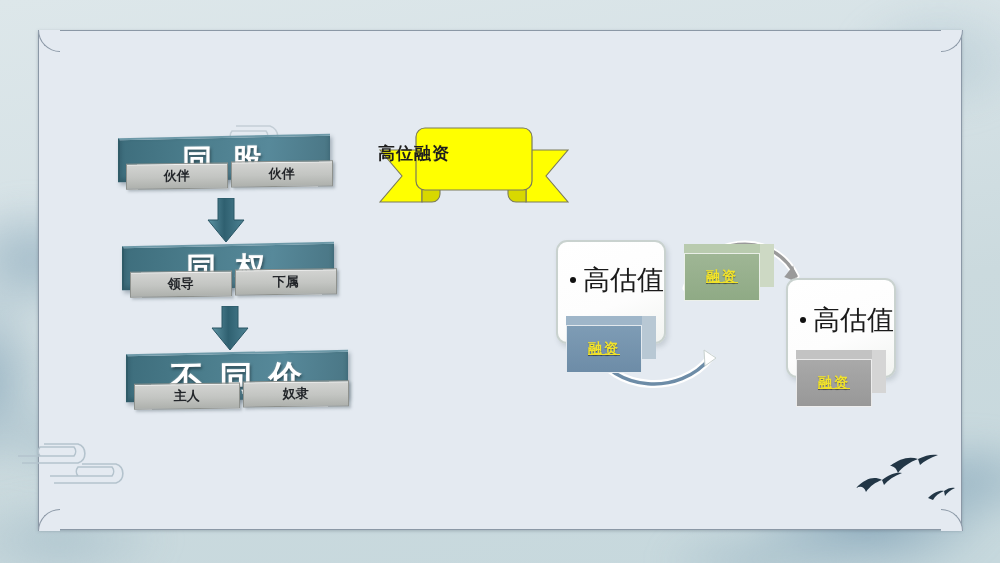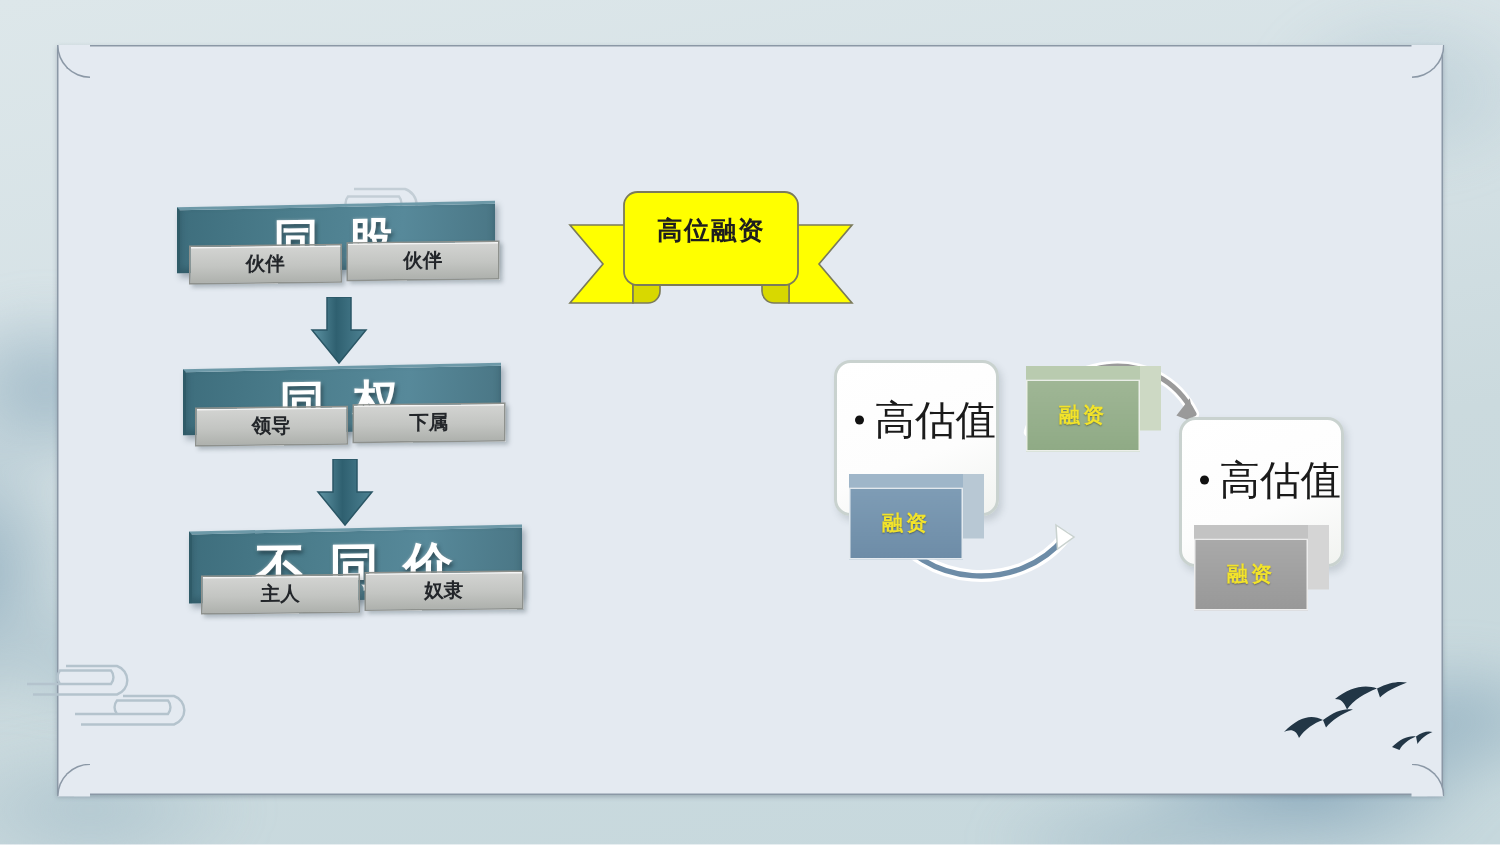--- a/index.html
+++ b/index.html
@@ -137,21 +137,21 @@
     position: absolute;
     left: 88px;
     width: 40px; height: 46px;
   }
 
   
   #ribbon { position: absolute; left: 378px; top: 116px; width: 192px; height: 96px; }
   .ribbon-text {
     position: absolute;
     left: 0; right: 0; top: 26px;
-    text-align: center;
+    text-align: left;
     font-size: 17px;
     font-weight: bold;
     color: #1e1e1e;
     letter-spacing: 1px;
   }
 
   
   #cards { position: absolute; left: 552px; top: 236px; width: 372px; height: 176px; }
 
   .note {
@@ -185,20 +185,21 @@
     left: 0; top: 9px;
     width: 76px; height: 48px;
     display: flex; align-items: center; justify-content: center;
     font-family: "Liberation Serif", "DejaVu Serif", serif;
     font-weight: bold;
     font-size: 14px;
     letter-spacing: 2px;
     color: #f2e32a;
     text-shadow: 0 1px 1px rgba(0,0,0,.35);
     border: 1px solid rgba(255,255,255,.8);
+    text-decoration: underline;
   }
   .brick-top {
     position: absolute;
     left: 0; top: 0;
     width: 76px; height: 10px;
   }
   .brick-side {
     position: absolute;
     left: 76px; top: 0;
     width: 14px; height: 43px;

